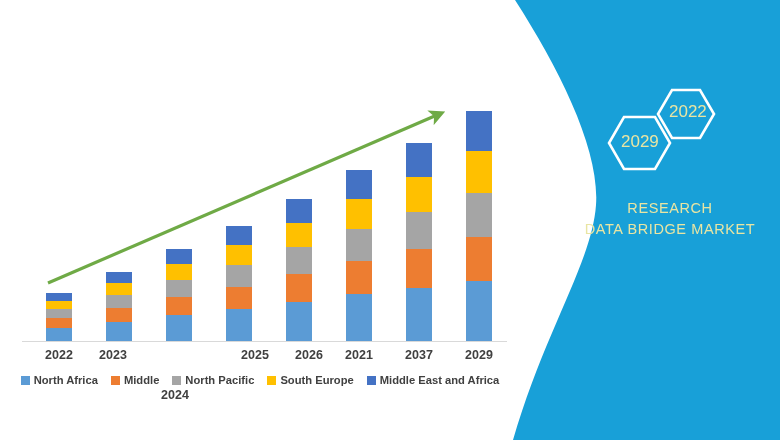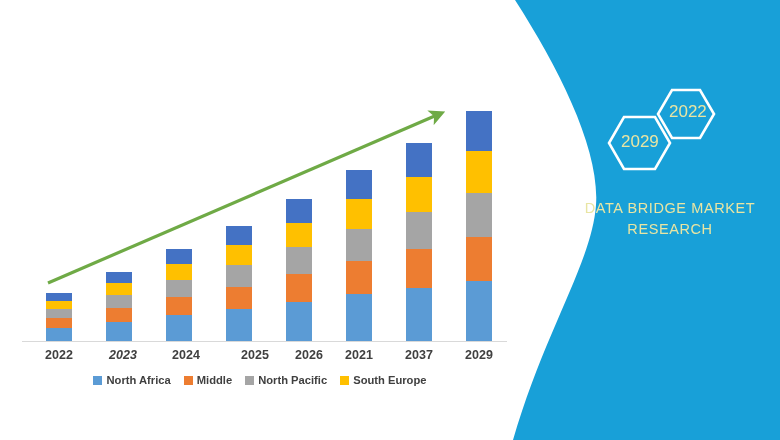--- a/index.html
+++ b/index.html
@@ -79,22 +79,22 @@
     <path fill="#18a0d8" d="M 515 0 C 560 70, 600 150, 596 205 C 592 262, 545 330, 513 440 L 780 440 L 780 0 Z"></path>
 
     <path fill="none" stroke="#ffffff" stroke-width="2.6" d="M 624 117 L 655 117 L 670 143 L 655 169 L 624 169 L 609 143 Z"></path>
     <path fill="none" stroke="#ffffff" stroke-width="2.6" d="M 672 90 L 700 90 L 714 114 L 700 138 L 672 138 L 658 114 Z"></path>
   </svg>
 
   <div class="hex-label" id="hex2029-label">2029</div>
   <div class="hex-label" id="hex2022-label">2022</div>
 
   <div class="brand-text">
+    <div>RESEARCH</div>
     <div>DATA BRIDGE MARKET</div>
-    <div>RESEARCH</div>
   </div>
 
   <div class="chart">
     <div class="plot" id="plot">
       <div class="baseline"></div>
     <div class="bar" style="left: 46px;">
           <div class="seg" style="background: rgb(68, 114, 196); height: 8.09259px;"></div>
           <div class="seg" style="background: rgb(255, 192, 0); height: 8.09259px;"></div>
           <div class="seg" style="background: rgb(165, 165, 165); height: 8.94444px;"></div>
           <div class="seg" style="background: rgb(237, 125, 49); height: 9.58333px;"></div>
@@ -155,22 +155,22 @@
       <defs>
         <marker id="arrowhead" markerWidth="5" markerHeight="5" refX="2.2" refY="2.5" orient="auto">
           <path d="M 0 0 L 5 2.5 L 0 5 L 1.2 2.5 Z" fill="#6faa46"></path>
         </marker>
       </defs>
       <line id="trend-line" x1="48" y1="283" x2="437" y2="115" stroke="#6faa46" stroke-width="3.2" marker-end="url(#arrowhead)"></line>
     </svg>
 
     <div class="xlabels" id="xlabels">
         <div class="xlabel" style="left: 29px;">2022</div>
-        <div class="xlabel" style="left: 93px; font-style: italic;">2023</div>
-        <div class="xlabel" style="left: 156px;">2024</div>
+        <div class="xlabel" style="left: 83px;">2023</div>
+        <div class="xlabel" style="left: 145px; margin-top: 40px;">2024</div>
         <div class="xlabel" style="left: 225px;">2025</div>
         <div class="xlabel" style="left: 279px;">2026</div>
         <div class="xlabel" style="left: 329px;">2021</div>
         <div class="xlabel" style="left: 389px;">2037</div>
         <div class="xlabel" style="left: 449px;">2029</div>
       </div>
 
     <div class="legend" id="legend">
         <div class="legend-item">
           <span class="swatch" style="background: rgb(91, 155, 213);"></span>
@@ -181,16 +181,20 @@
           <span class="legend-label">Middle</span>
         </div>
         <div class="legend-item">
           <span class="swatch" style="background: rgb(165, 165, 165);"></span>
           <span class="legend-label">North Pacific</span>
         </div>
         <div class="legend-item">
           <span class="swatch" style="background: rgb(255, 192, 0);"></span>
           <span class="legend-label">South Europe</span>
         </div>
+        <div class="legend-item">
+          <span class="swatch" style="background: rgb(68, 114, 196);"></span>
+          <span class="legend-label">Middle East and Africa</span>
+        </div>
       </div>
   </div>
 
 </div>
 
 </body></html>

